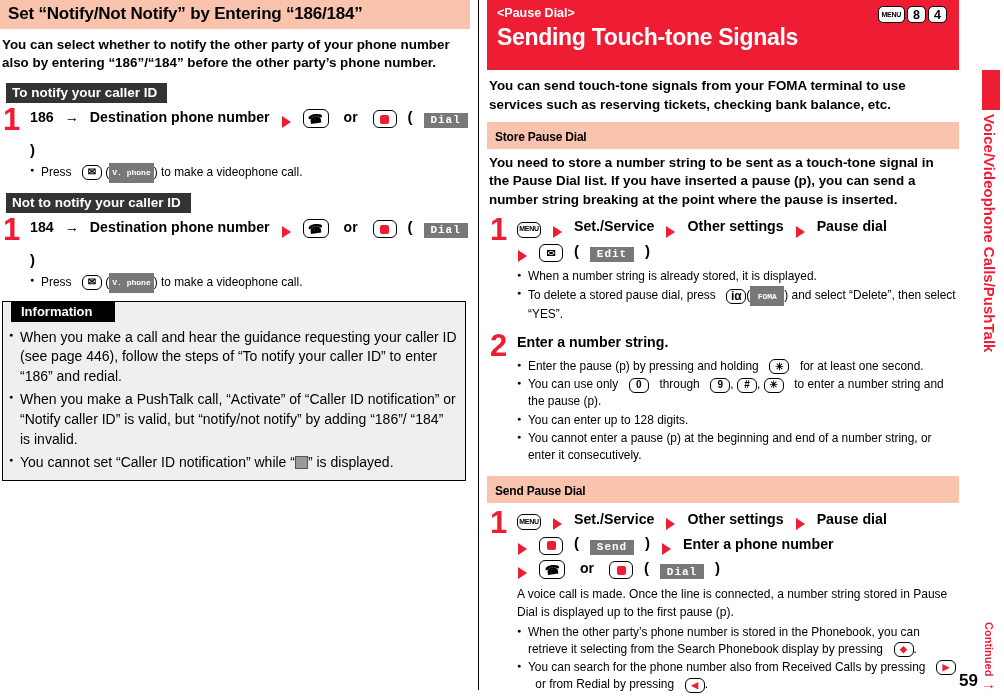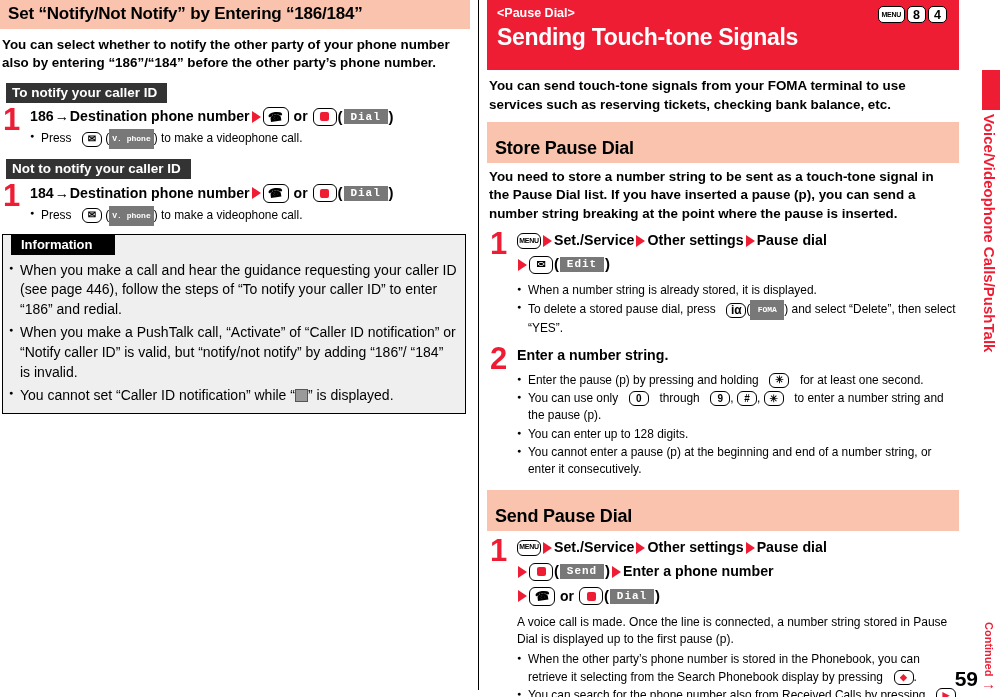--- a/index.html
+++ b/index.html
@@ -19,21 +19,21 @@
   .divider   { position:absolute; left:478px; top:0; width:1px; height:690px; background:#000; }
 
   
   .peach-head {
     background:#f9c3ad;
     font-size:17px; font-weight:bold;
     padding:4px 8px 5px 8px;
     letter-spacing:-0.2px;
     line-height:1.15;
   }
-  .peach-head.sub { font-size:18px; padding:16px 8px 4px 8px; }
+  .peach-head.sub { font-size:12px; padding:9px 8px 4px 8px; }
 
   
   .red-banner {
     background:#ee1d34; color:#fff;
     padding:6px 10px 8px 10px;
     position:relative;
     height:70px;
   }
   .red-banner .tag { font-size:12.5px; font-weight:bold; line-height:1.2; }
   .red-banner .title { font-size:23px; font-weight:bold; margin-top:3px; letter-spacing:-0.3px; }
@@ -71,22 +71,22 @@
   
   .step { position:relative; padding-left:30px; margin-top:3px; }
   .step-num {
     position:absolute; left:3px; top:-2px;
     color:#ee1d34; font-size:31px; font-weight:bold;
     font-family:"Liberation Sans", sans-serif;
     line-height:1;
   }
   .step-line {
     font-size:14.2px; font-weight:bold;
-    display:flex; align-items:center; flex-wrap:wrap;
-    line-height:1.5; gap:1px;
+    display:flex; align-items:flex-end; flex-wrap:wrap;
+    line-height:1.5; gap:11px;
   }
   .step-sub { margin-top:2px; }
 
   
   .key {
     display:inline-flex; align-items:center; justify-content:center;
     border:1.6px solid #000; border-radius:6px;
     background:#fff; vertical-align:middle;
     font-weight:bold;
   }
@@ -151,21 +151,21 @@
   .side-tab .txt {
     color:#ee1d34; font-size:15px; font-weight:bold;
     writing-mode:vertical-rl;
     margin-top:4px; margin-left:1px;
     letter-spacing:0px;
     white-space:nowrap;
   }
 
   
   .footer { position:absolute; right:8px; bottom:6px; display:flex; align-items:flex-end; gap:3px; }
-  .pageno { font-size:21px; font-weight:bold; }
+  .pageno { font-size:17px; font-weight:bold; }
   .cont {
     color:#ee1d34; font-size:11px; font-weight:bold;
     writing-mode:vertical-rl; white-space:nowrap;
   }
   .cont-arrow { color:#ee1d34; font-size:15px; font-weight:bold; line-height:1; }
   .footer-right { display:flex; flex-direction:column; align-items:center; }
 
   
   .status-ico {
     display:inline-block; width:13px; height:13px;

